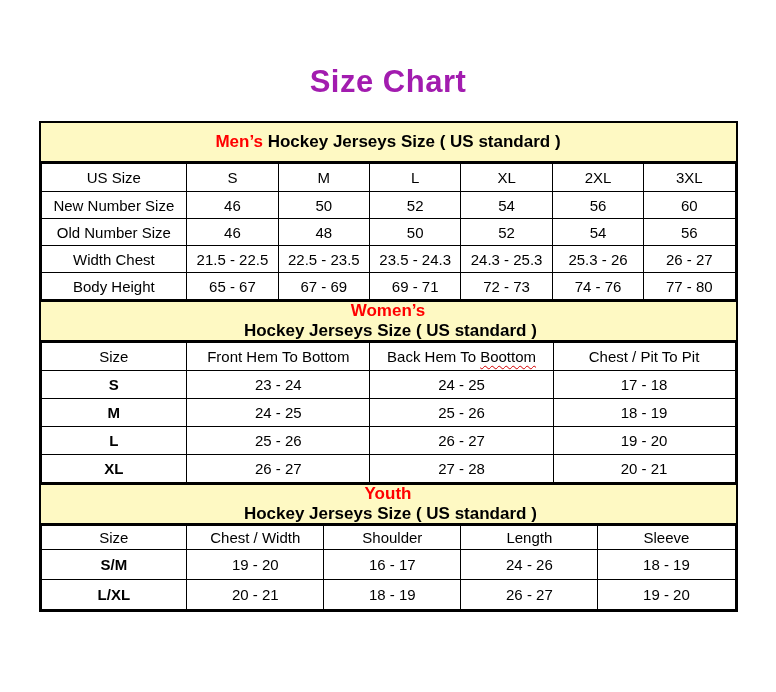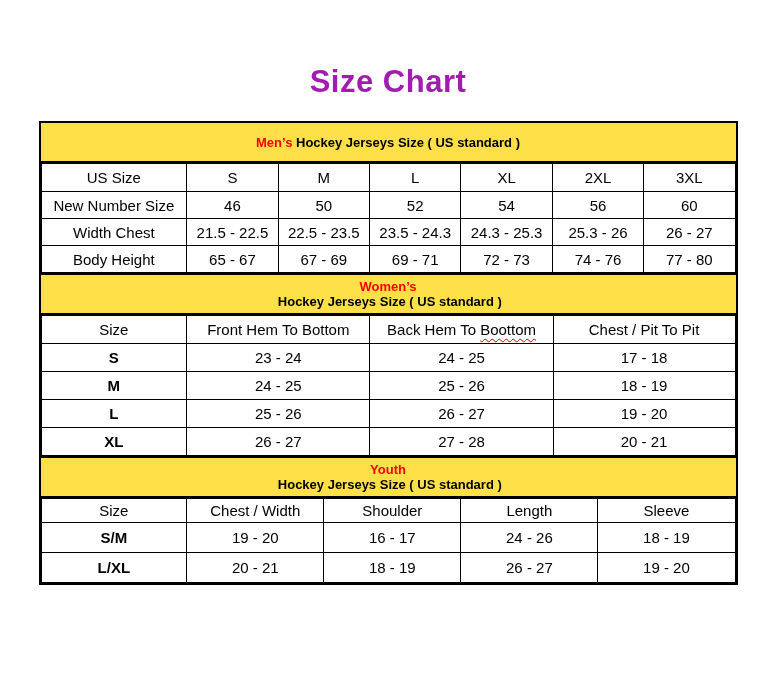--- a/index.html
+++ b/index.html
@@ -26,26 +26,26 @@
     font-weight: 700;
     color: #a21caf;
     letter-spacing: 0.5px;
   }
   .chart-wrap {
     width: 695px;
     margin: 21px auto 0 auto;
     border: 2px solid #000000;
   }
   .sec-header {
-    background: #fde047;
+    background: #fef9c3;
     height: 38px;
     display: flex;
     align-items: center;
     justify-content: center;
-    font-size: 13px;
+    font-size: 17px;
     font-weight: 700;
     border-bottom: 2px solid #000000;
     white-space: pre;
   }
   .sec-header.mid {
     border-top: 2px solid #000000;
     flex-direction: column;
   }
   .accent { color: #ff0000; }
   table.tbl {
@@ -121,20 +121,29 @@
         <tr>
           <td class="lbl">New Number Size</td>
           <td>46</td>
           <td>50</td>
           <td>52</td>
           <td>54</td>
           <td>56</td>
           <td>60</td>
         </tr>
         <tr>
+          <td class="lbl">Old Number Size</td>
+          <td>46</td>
+          <td>48</td>
+          <td>50</td>
+          <td>52</td>
+          <td>54</td>
+          <td>56</td>
+        </tr>
+        <tr>
           <td class="lbl">Width Chest</td>
           <td>21.5 - 22.5</td>
           <td>22.5 - 23.5</td>
           <td>23.5 - 24.3</td>
           <td>24.3 - 25.3</td>
           <td>25.3 - 26</td>
           <td>26 - 27</td>
         </tr>
         <tr>
           <td class="lbl">Body Height</td>

